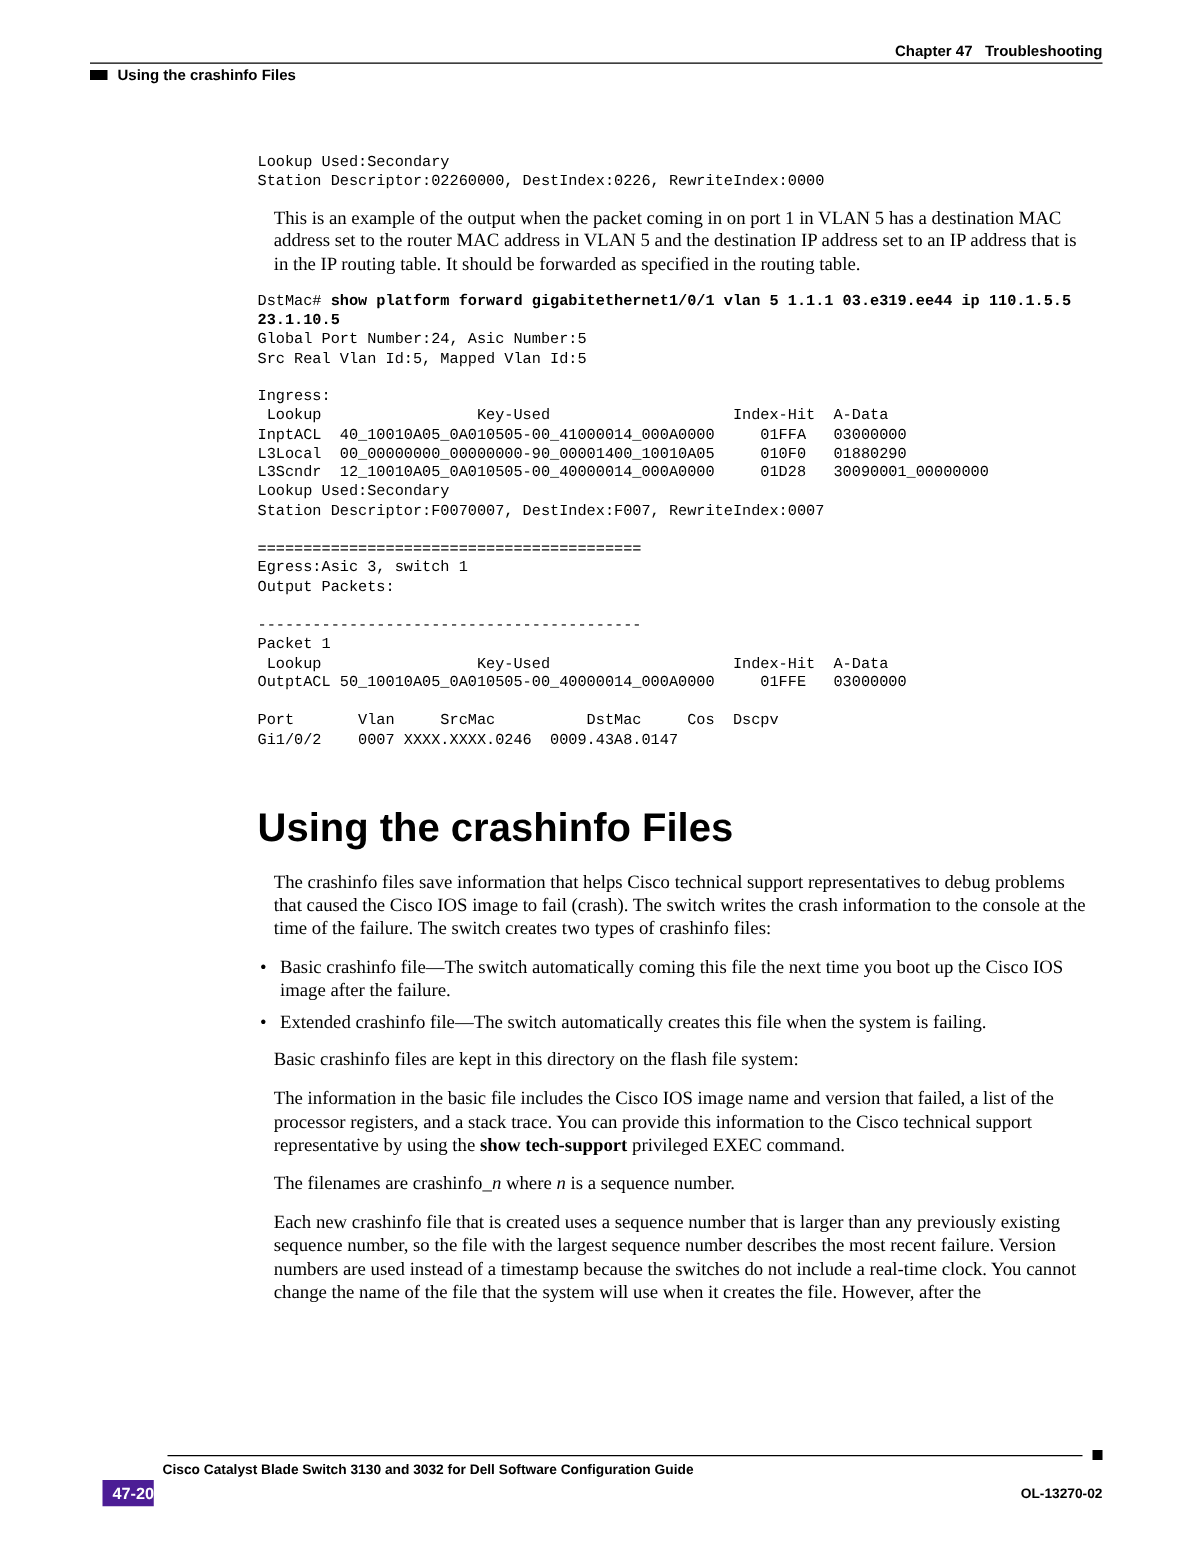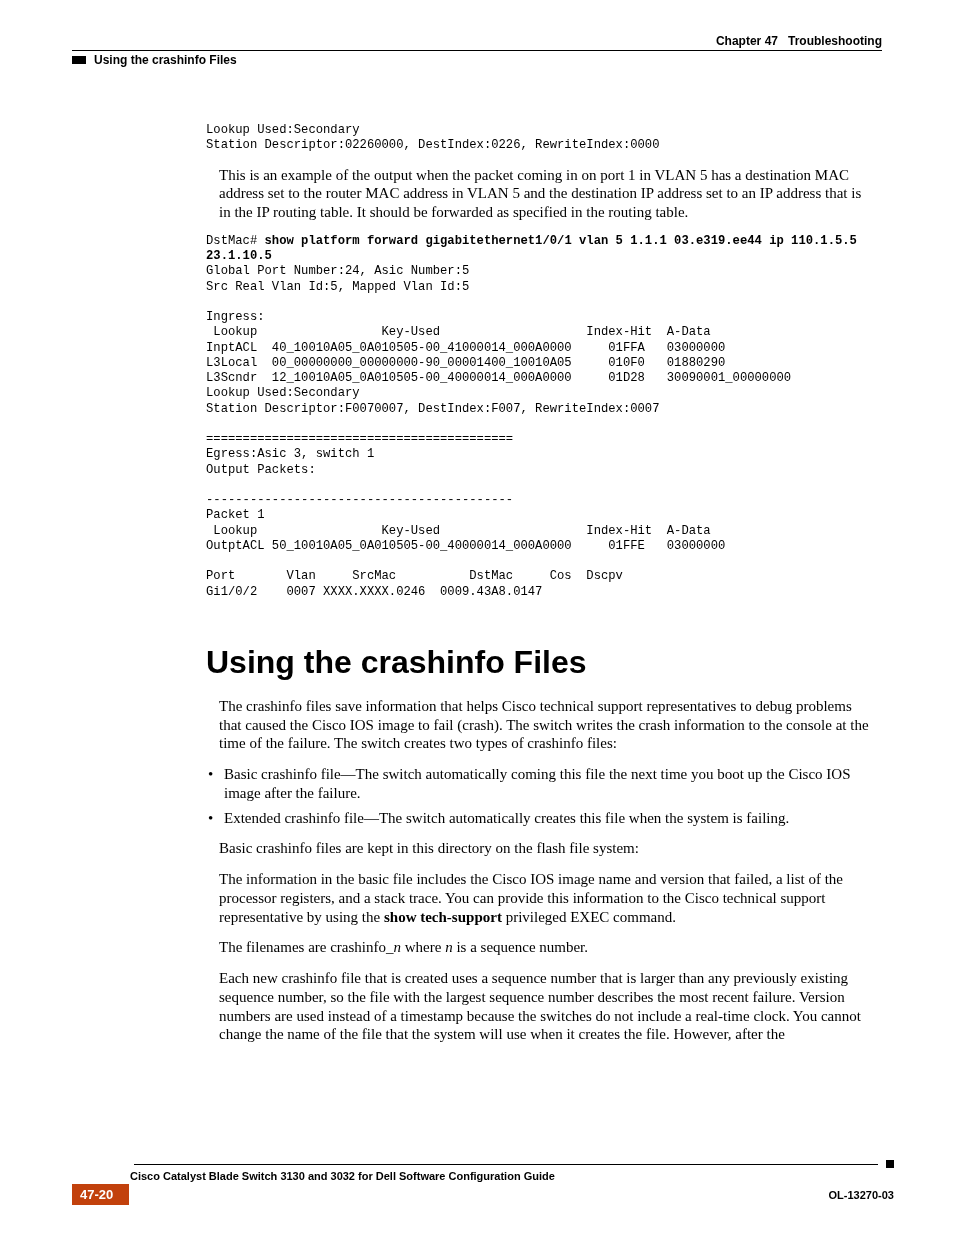--- a/index.html
+++ b/index.html
@@ -86,21 +86,21 @@
     top: 0;
     font-size: 15px;
   }
   .cmd-inline { font-weight: bold; }
   .ital { font-style: italic; }
 
   
   .footer-wrap {
     position: absolute;
     left: 72px;
-    right: 60px;
+    right: 72px;
     bottom: 30px;
   }
   .footer-rule-row {
     display: flex;
     align-items: center;
     gap: 8px;
   }
   .footer-sq { width: 8px; height: 8px; background: #000; flex: 0 0 auto; }
   .footer-line { flex: 1 1 auto; height: 1px; background: #000; }
   .footer-title {
@@ -111,26 +111,27 @@
     margin-top: 2px;
     margin-left: 58px;
   }
   .footer-bottom {
     display: flex;
     justify-content: space-between;
     align-items: center;
     margin-top: 2px;
   }
   .page-badge {
-    background: #c2410c;
+    background: #4c1d95;
     color: #fff;
     font-family: Arial, Helvetica, sans-serif;
     font-weight: bold;
     font-size: 13px;
-    padding: 3px 16px 3px 8px;
+    padding: 3px 0 3px 8px;
+    margin-left: 10px;
   }
   .doc-id {
     font-family: Arial, Helvetica, sans-serif;
     font-size: 11px;
     font-weight: bold;
   }
 
   
   .outdent {
     margin-left: -148px; 
@@ -212,15 +213,15 @@
 
 <div class="footer-wrap">
   <div class="footer-rule-row">
     <div style="width:54px"></div>
     <div class="footer-line"></div>
     <div class="footer-sq"></div>
   </div>
   <div class="footer-title">Cisco Catalyst Blade Switch 3130 and 3032 for Dell Software Configuration Guide</div>
   <div class="footer-bottom">
     <div class="page-badge">47-20</div>
-    <div class="doc-id">OL-13270-03</div>
+    <div class="doc-id">OL-13270-02</div>
   </div>
 </div>
 
 </body></html>

